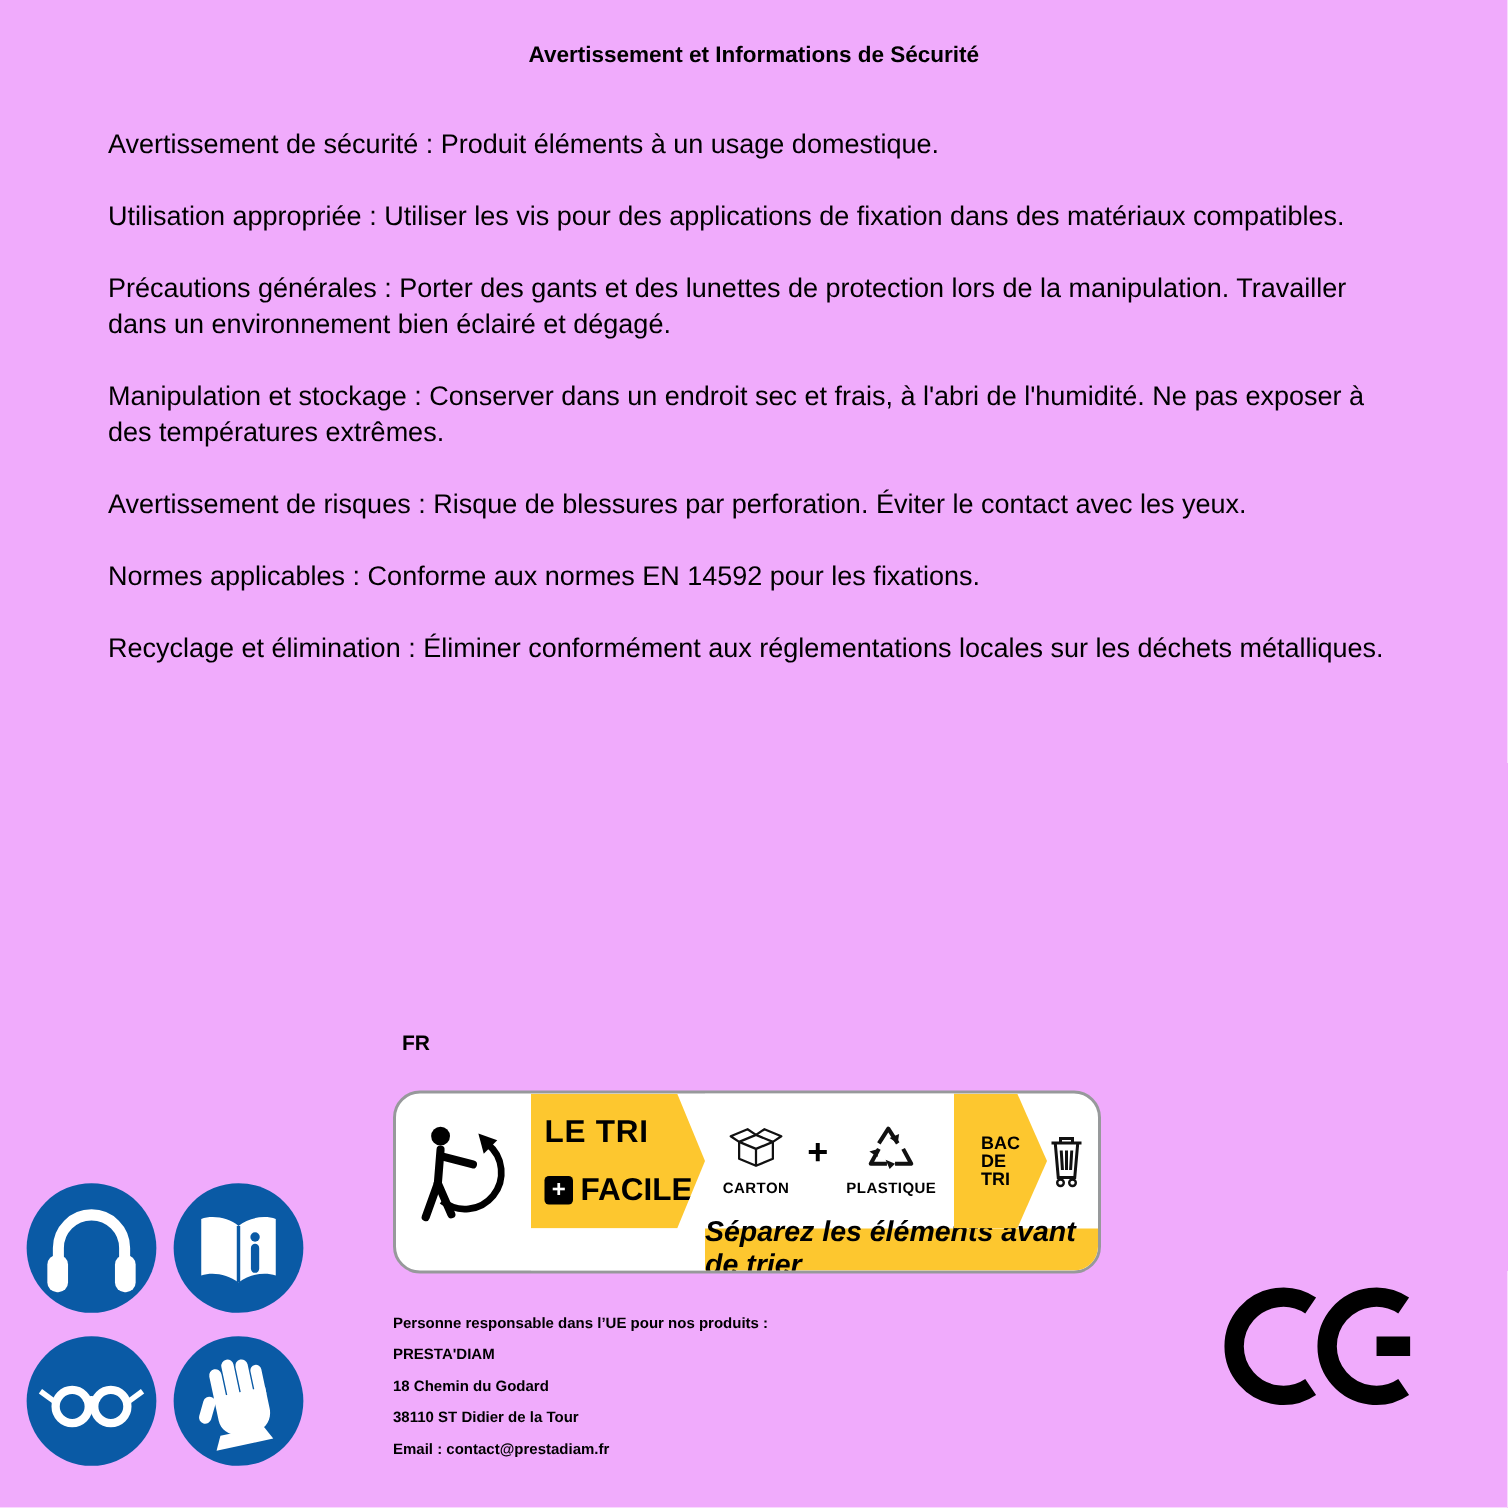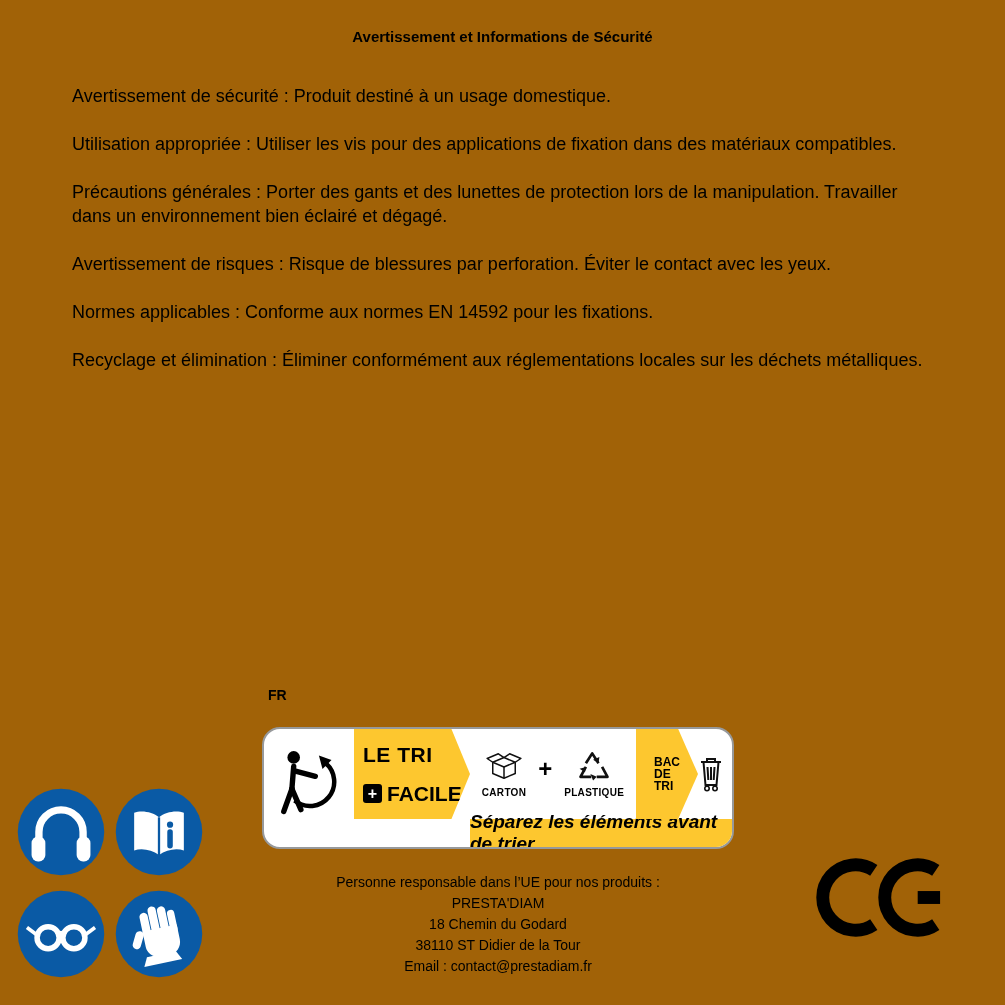--- a/index.html
+++ b/index.html
@@ -1,17 +1,17 @@
 <!DOCTYPE html>
 <html><head>
 <meta charset="utf-8">
 <style>
   html,body { margin:0; padding:0; background:#fff; }
   .page {
-    position:relative; width:1005px; height:1005px; background:#a16207;
+    position:relative; width:1005px; height:1005px; background:#f0abfc;
     font-family:"Liberation Sans", sans-serif; color:#000; overflow:hidden;
   }
   .title {
     position:absolute; top:28px; left:0; width:100%;
     text-align:center; font-size:15px; font-weight:bold;
   }
   .body-text {
     position:absolute; top:84px; left:72px; width:860px;
     font-size:18px; line-height:24px;
   }
@@ -66,38 +66,39 @@
   .tagline-spacer { width:116px; background:#fff; }
   .badge-tagline {
     flex:1; background:#fdc72f;
     display:flex; align-items:center; justify-content:center;
     font-size:19px; font-weight:700; font-style:italic;
   }
 
   
   .address {
     position:absolute; left:262px; top:872px; width:472px;
-    text-align:center; font-size:14px; font-weight:normal; line-height:21px;
+    text-align:left; font-size:10px; font-weight:bold; line-height:21px;
   }
 
   
   .ce-mark { position:absolute; left:798px; top:850px; }
   .ce-mark svg { width:155px; height:95px; display:block; }
 </style>
 </head>
 <body>
 
 <div class="page">
 
   <div class="title">Avertissement et Informations de Sécurité</div>
 
   <div class="body-text">
-    <p>Avertissement de sécurité : Produit destiné à un usage domestique.</p>
+    <p>Avertissement de sécurité : Produit éléments à un usage domestique.</p>
     <p>Utilisation appropriée : Utiliser les vis pour des applications de fixation dans des matériaux compatibles.</p>
     <p>Précautions générales : Porter des gants et des lunettes de protection lors de la manipulation. Travailler dans un environnement bien éclairé et dégagé.</p>
+    <p>Manipulation et stockage : Conserver dans un endroit sec et frais, à l'abri de l'humidité. Ne pas exposer à des températures extrêmes.</p>
     <p>Avertissement de risques : Risque de blessures par perforation. Éviter le contact avec les yeux.</p>
     <p>Normes applicables : Conforme aux normes EN 14592 pour les fixations.</p>
     <p>Recyclage et élimination : Éliminer conformément aux réglementations locales sur les déchets métalliques.</p>
   </div>
 
   <div class="icons-grid">
     <div class="icon-circle">
       <svg viewBox="0 0 100 100">
         <circle cx="50" cy="50" r="47" fill="#0a5aa5"></circle>
         <path d="M26 64 V50 a24 24 0 0 1 48 0 v14" fill="none" stroke="#fff" stroke-width="8"></path>

